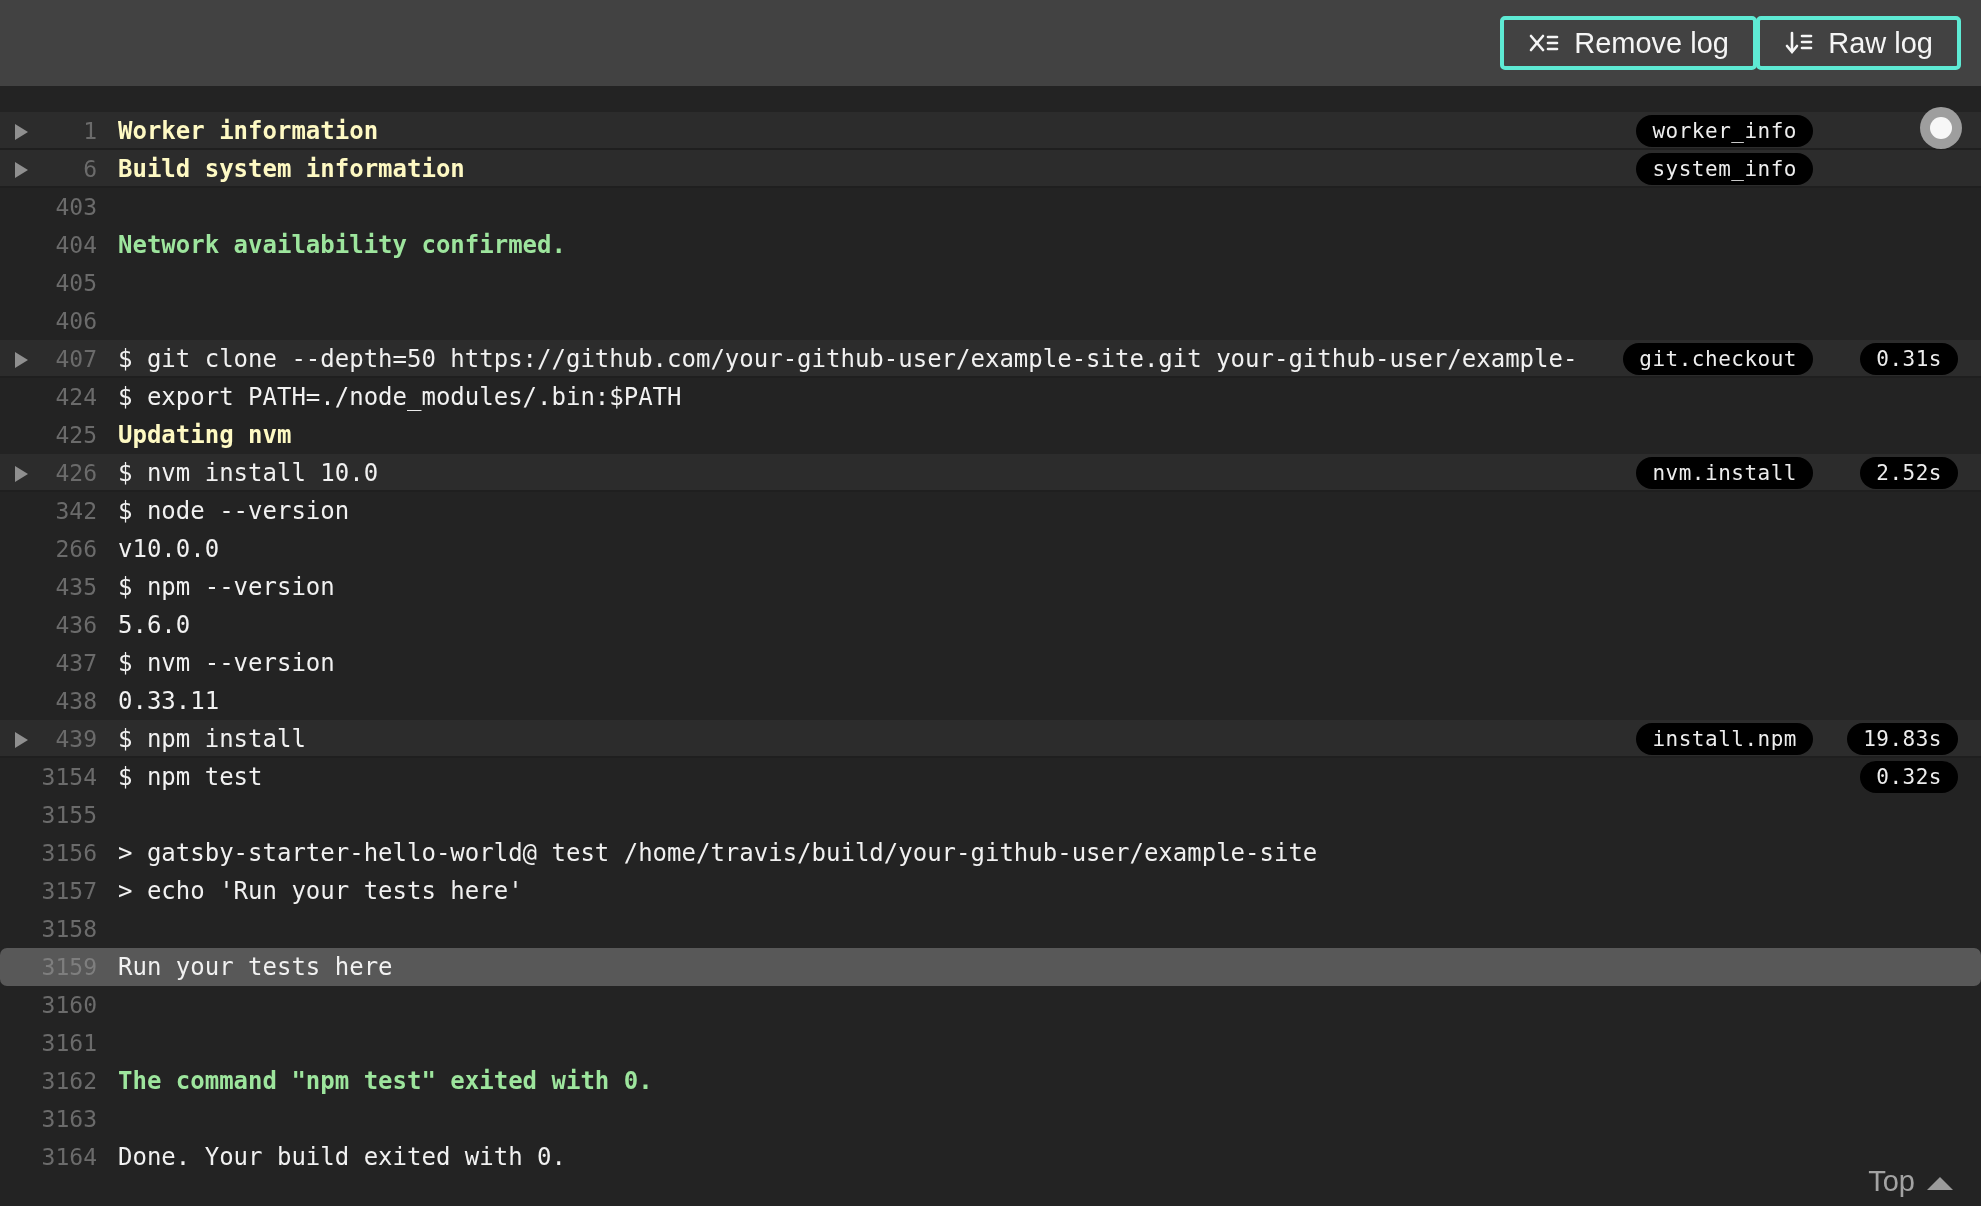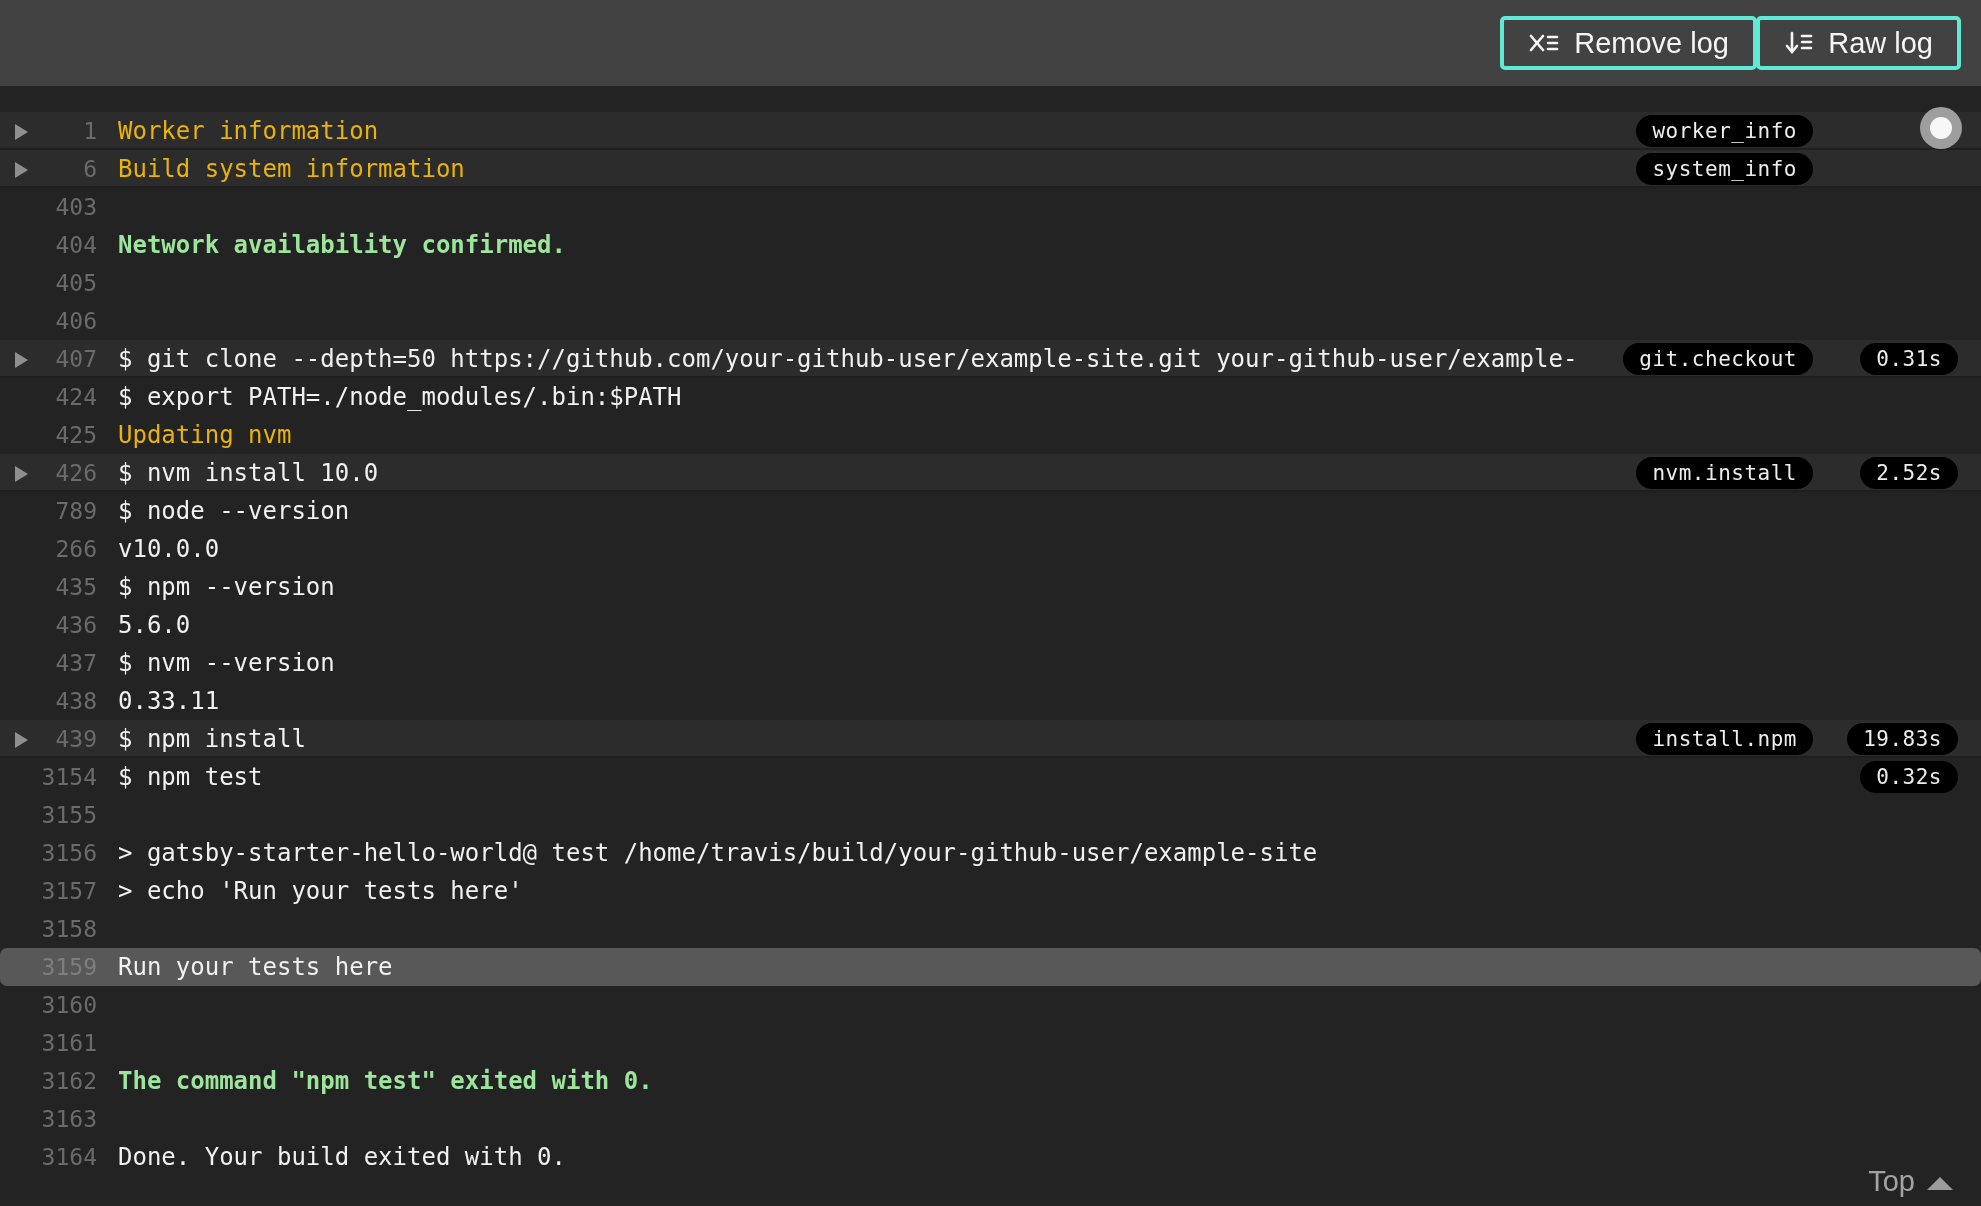--- a/index.html
+++ b/index.html
@@ -53,21 +53,21 @@
     cursor:pointer;
   }
   .num {
     position:absolute; left:0; top:0; width:97px;
     text-align:right; color:#6b6b6b; font-size:23px;
     text-decoration:none; cursor:pointer;
     font-family:"DejaVu Sans Mono", monospace;
   }
   .row.selected .num { color:#7e7e7e; }
   .txt { position:absolute; left:118px; top:0; max-width:1500px; overflow:hidden; }
-  .txt.c-yellow { color:#eab308; font-weight:normal; }
+  .txt.c-yellow { color:#fef9c3; font-weight:bold; }
   .txt.c-green  { color:#9de59d; font-weight:bold; }
   .pill {
     position:absolute; top:3px; height:32px; line-height:32px;
     border-radius:16px; padding:0 16px;
     background:#000000; color:#ededed;
     font-size:21px; letter-spacing:0.5px;
   }
   .pill.tag { right:168px; }
   .pill.dur { right:23px; }
 
@@ -133,21 +133,21 @@
       <div class="row fold"><span class="caret"></span><a class="num">1</a><span class="txt c-yellow">Worker information</span><span class="pill tag">worker_info</span></div>
       <div class="row fold"><span class="caret"></span><a class="num">6</a><span class="txt c-yellow">Build system information</span><span class="pill tag">system_info</span></div>
       <div class="row"><a class="num">403</a><span class="txt"></span></div>
       <div class="row"><a class="num">404</a><span class="txt c-green">Network availability confirmed.</span></div>
       <div class="row"><a class="num">405</a><span class="txt"></span></div>
       <div class="row"><a class="num">406</a><span class="txt"></span></div>
       <div class="row fold"><span class="caret"></span><a class="num">407</a><span class="txt">$ git clone --depth=50 https://github.com/your-github-user/example-site.git your-github-user/example-</span><span class="pill tag">git.checkout</span><span class="pill dur">0.31s</span></div>
       <div class="row"><a class="num">424</a><span class="txt">$ export PATH=./node_modules/.bin:$PATH</span></div>
       <div class="row"><a class="num">425</a><span class="txt c-yellow">Updating nvm</span></div>
       <div class="row fold"><span class="caret"></span><a class="num">426</a><span class="txt">$ nvm install 10.0</span><span class="pill tag">nvm.install</span><span class="pill dur">2.52s</span></div>
-      <div class="row"><a class="num">789</a><span class="txt">$ node --version</span></div>
+      <div class="row"><a class="num">342</a><span class="txt">$ node --version</span></div>
       <div class="row"><a class="num">266</a><span class="txt">v10.0.0</span></div>
       <div class="row"><a class="num">435</a><span class="txt">$ npm --version</span></div>
       <div class="row"><a class="num">436</a><span class="txt">5.6.0</span></div>
       <div class="row"><a class="num">437</a><span class="txt">$ nvm --version</span></div>
       <div class="row"><a class="num">438</a><span class="txt">0.33.11</span></div>
       <div class="row fold"><span class="caret"></span><a class="num">439</a><span class="txt">$ npm install</span><span class="pill tag">install.npm</span><span class="pill dur">19.83s</span></div>
       <div class="row"><a class="num">3154</a><span class="txt">$ npm test</span><span class="pill dur">0.32s</span></div>
       <div class="row"><a class="num">3155</a><span class="txt"></span></div>
       <div class="row"><a class="num">3156</a><span class="txt">&gt; gatsby-starter-hello-world@ test /home/travis/build/your-github-user/example-site</span></div>
       <div class="row"><a class="num">3157</a><span class="txt">&gt; echo 'Run your tests here'</span></div>

